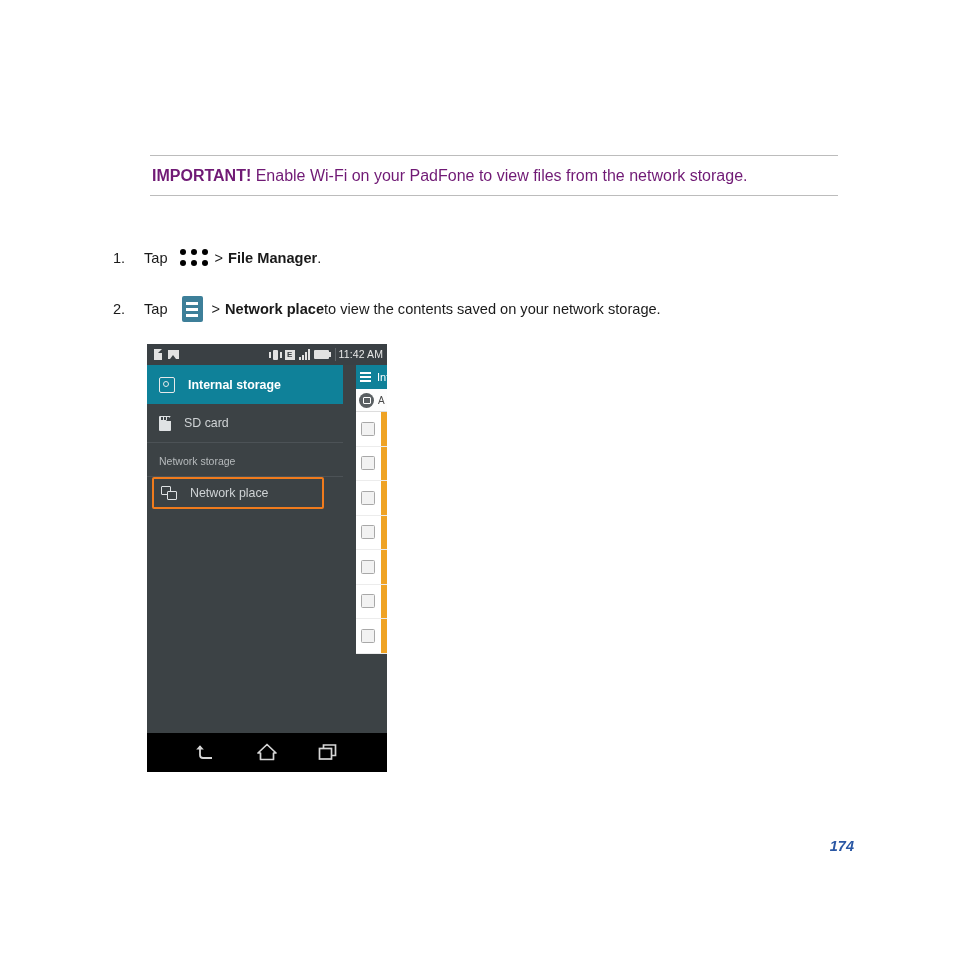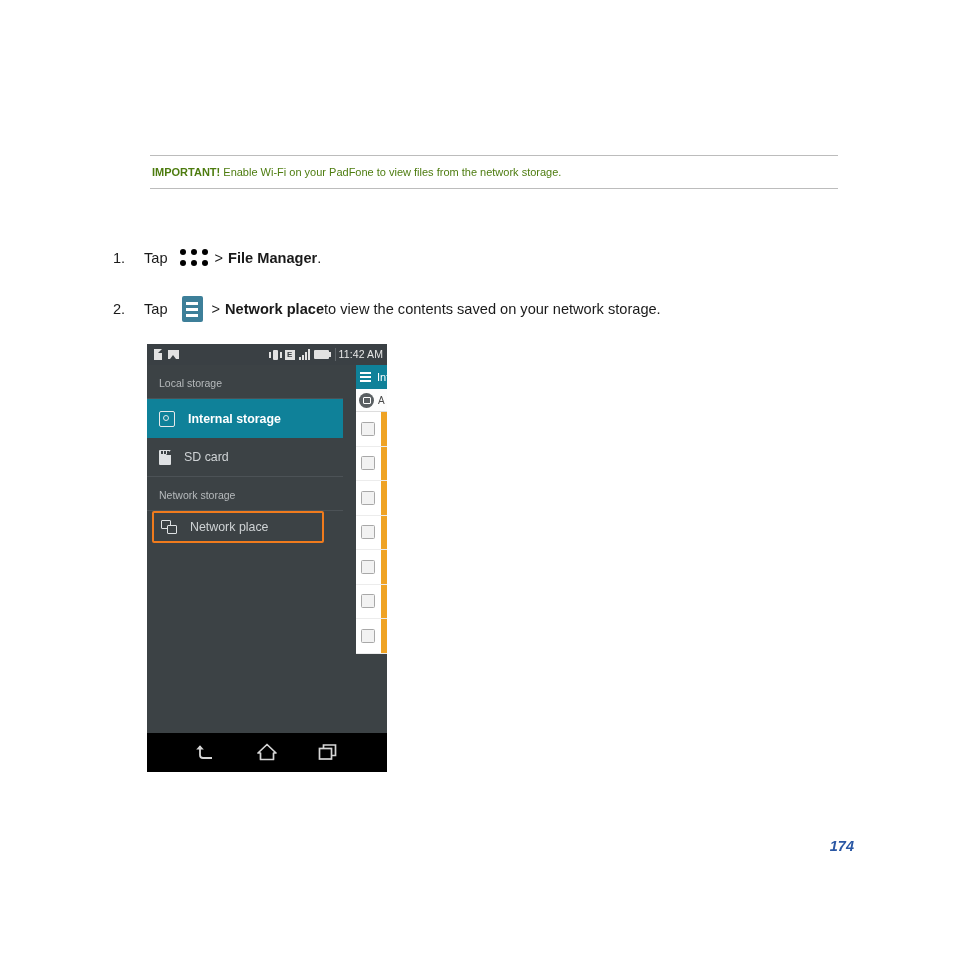--- a/index.html
+++ b/index.html
@@ -38,22 +38,22 @@
     top: 155px;
     width: 688px;
   }
   .rule {
     width: 100%;
     height: 1px;
     background: #bcbcbc;
   }
   .important-text {
     padding: 9px 2px 8px 2px;
-    font-size: 11px;
-    color: #4d7c0f;
+    font-size: 16px;
+    color: #701a75;
     line-height: 1.35;
     white-space: nowrap;
   }
   .important-text .lead {
     font-weight: bold;
   }
 
   
   .intro {
     position: absolute;
@@ -548,21 +548,20 @@
             <i></i>
             <i></i>
           </span>
         <span class="ic-battery"></span>
         <span class="sb-time">11:42 AM</span>
       </div>
     </div>
 
     <div class="drawer">
 
-      <div class="drawer-group-label">Local storage</div>
 
       <div class="drawer-item selected">
         <span class="ic-internal"></span>
         <span class="label">Internal storage</span>
       </div>
 
       <div class="drawer-item">
         <span class="ic-sd"></span>
         <span class="label">SD card</span>
       </div>

